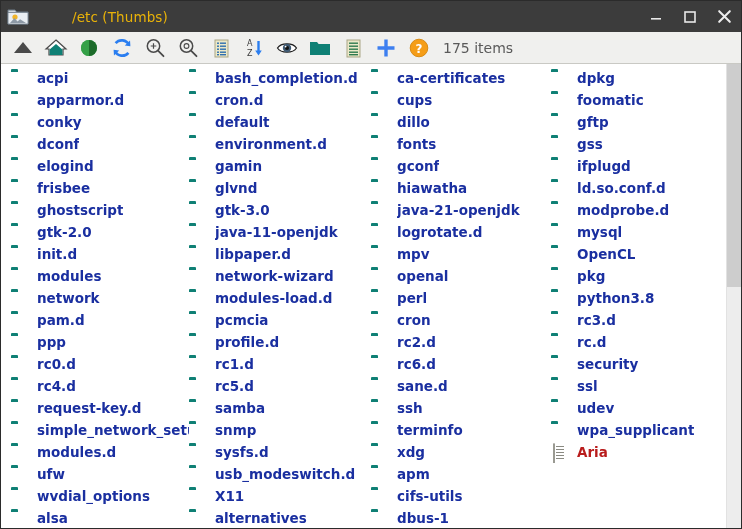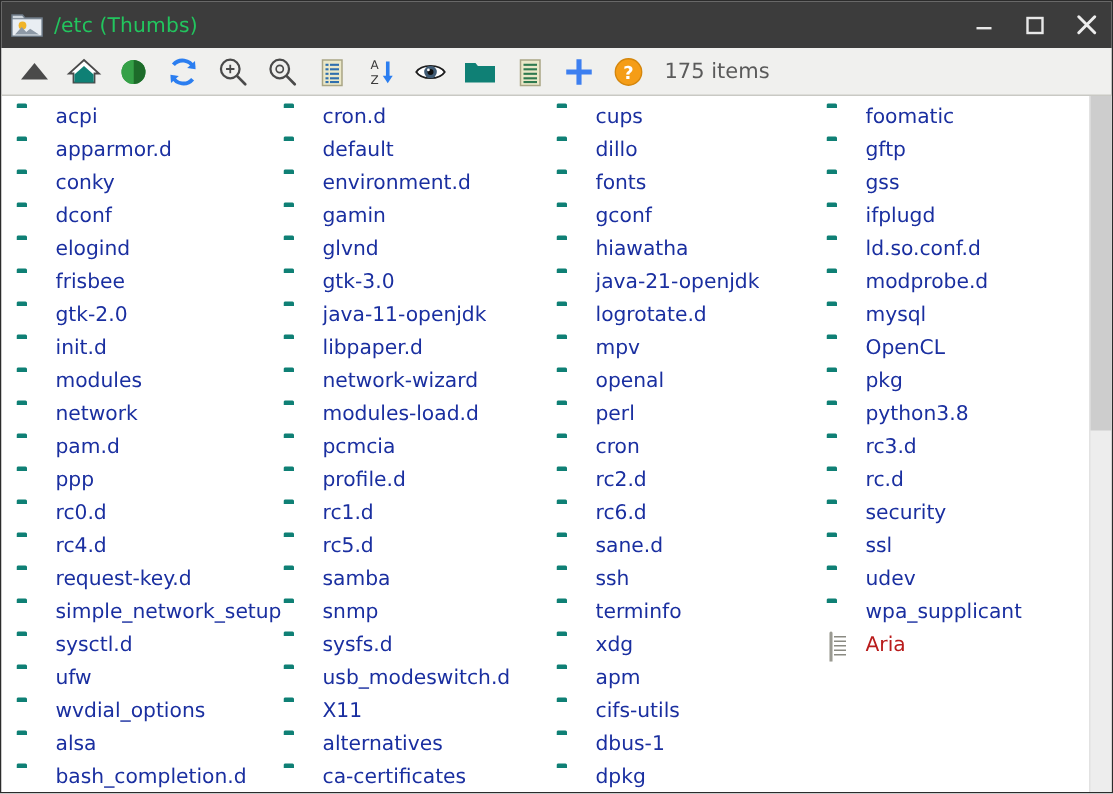--- a/index.html
+++ b/index.html
@@ -27,24 +27,25 @@
     padding-left: 6px;
     user-select: none;
   }
   #app-icon {
     width: 22px; height: 22px;
     position: relative;
     flex: 0 0 22px;
     margin-right: 7px;
   }
   #title-text {
-    color: #22c55e;
+    color: #eab308;
     font-size: 13.5px;
     letter-spacing: 0.1px;
     white-space: nowrap;
+    margin-left: 36px;
   }
   #winbtns {
     margin-left: auto;
     display: flex;
     align-items: center;
     height: 31px;
   }
   .winbtn {
     width: 34px; height: 31px;
     display: flex; align-items: center; justify-content: center;
@@ -75,20 +76,21 @@
     color: #5a5a5a;
     white-space: nowrap;
   }
   
   #content {
     flex: 1 1 auto;
     position: relative;
     background: #ffffff;
     overflow: hidden;
     display: flex;
+    font-weight: bold;
   }
   #filepane {
     flex: 1 1 auto;
     position: relative;
     padding-top: 3px;
     overflow: hidden;
   }
   #grid {
     display: grid;
     grid-template-columns: 178px 182px 180px 182px;
@@ -347,20 +349,24 @@
           <div class="fitem">
             <span class="ficon"><span class="folder"></span></span>
             <span class="flabel">elogind</span>
           </div>
           <div class="fitem">
             <span class="ficon"><span class="folder"></span></span>
             <span class="flabel">frisbee</span>
           </div>
           <div class="fitem">
             <span class="ficon"><span class="folder"></span></span>
+            <span class="flabel">ghostscript</span>
+          </div>
+          <div class="fitem">
+            <span class="ficon"><span class="folder"></span></span>
             <span class="flabel">gtk-2.0</span>
           </div>
           <div class="fitem">
             <span class="ficon"><span class="folder"></span></span>
             <span class="flabel">init.d</span>
           </div>
           <div class="fitem">
             <span class="ficon"><span class="folder"></span></span>
             <span class="flabel">modules</span>
           </div>
@@ -387,21 +393,21 @@
           <div class="fitem">
             <span class="ficon"><span class="folder"></span></span>
             <span class="flabel">request-key.d</span>
           </div>
           <div class="fitem">
             <span class="ficon"><span class="folder"></span></span>
             <span class="flabel">simple_network_setup</span>
           </div>
           <div class="fitem">
             <span class="ficon"><span class="folder"></span></span>
-            <span class="flabel">sysctl.d</span>
+            <span class="flabel">modules.d</span>
           </div>
           <div class="fitem">
             <span class="ficon"><span class="folder"></span></span>
             <span class="flabel">ufw</span>
           </div>
           <div class="fitem">
             <span class="ficon"><span class="folder"></span></span>
             <span class="flabel">wvdial_options</span>
           </div>
           <div class="fitem">

